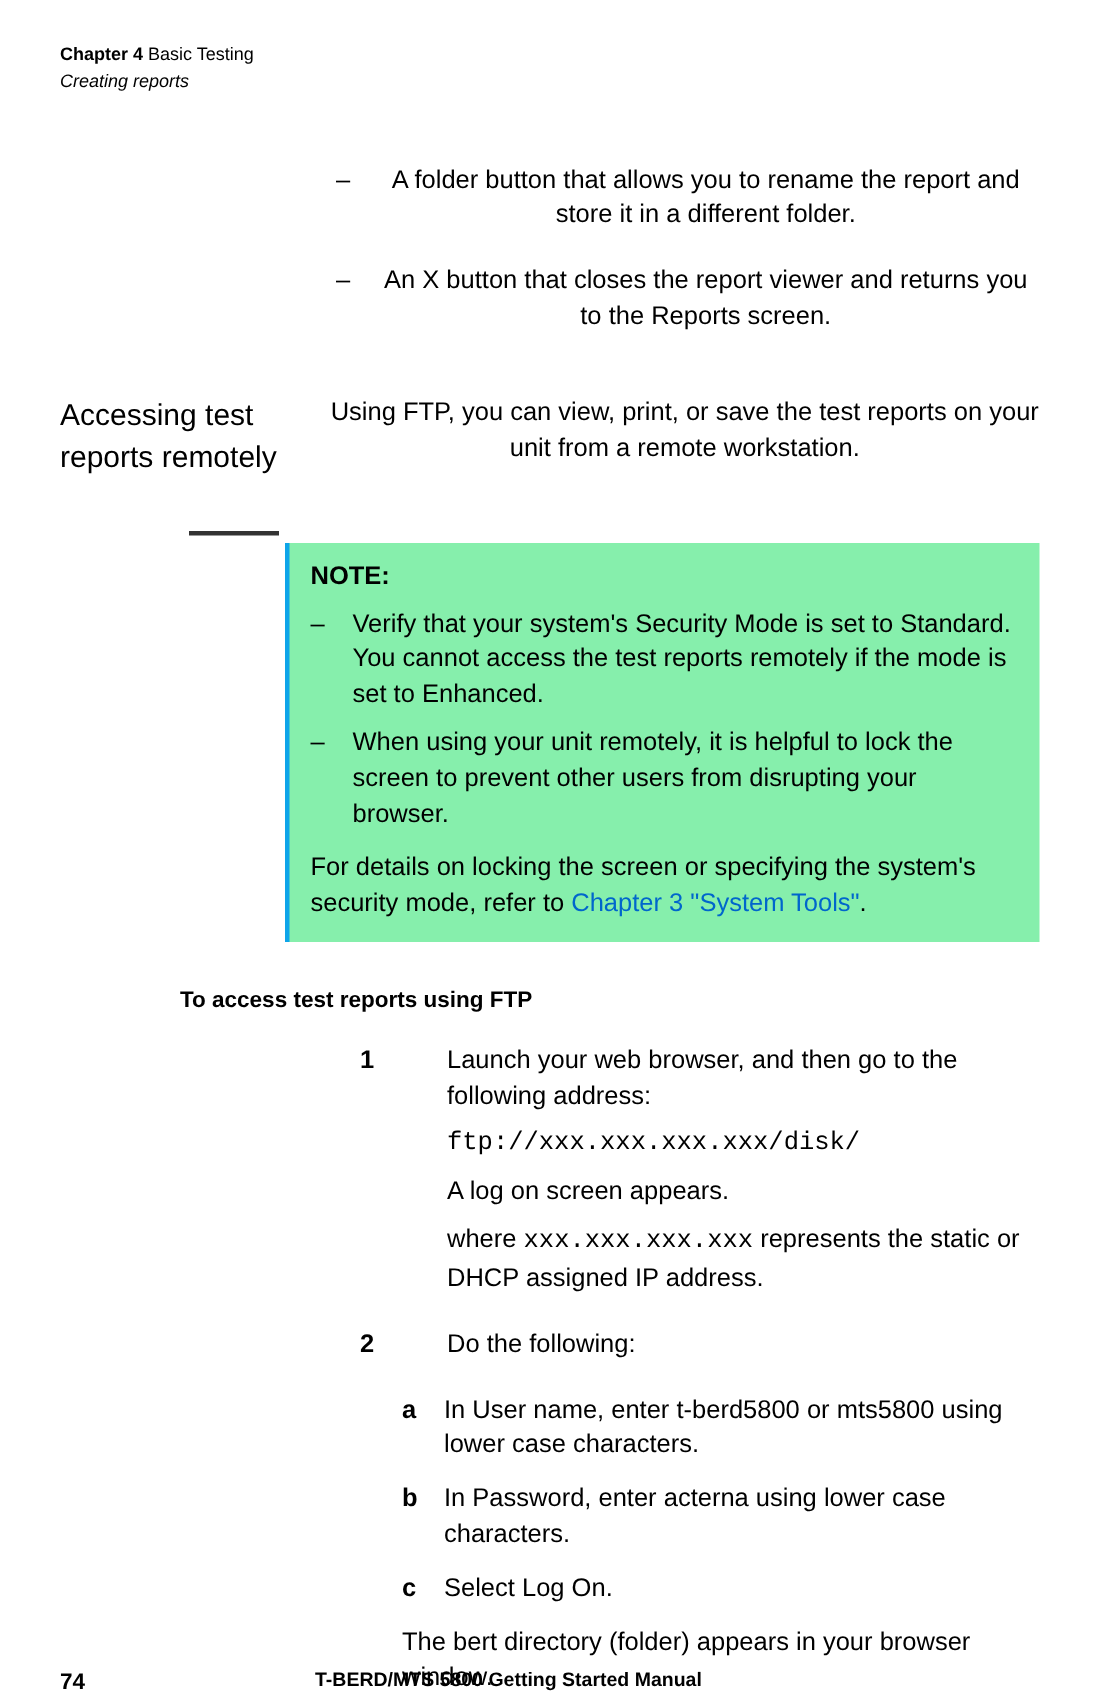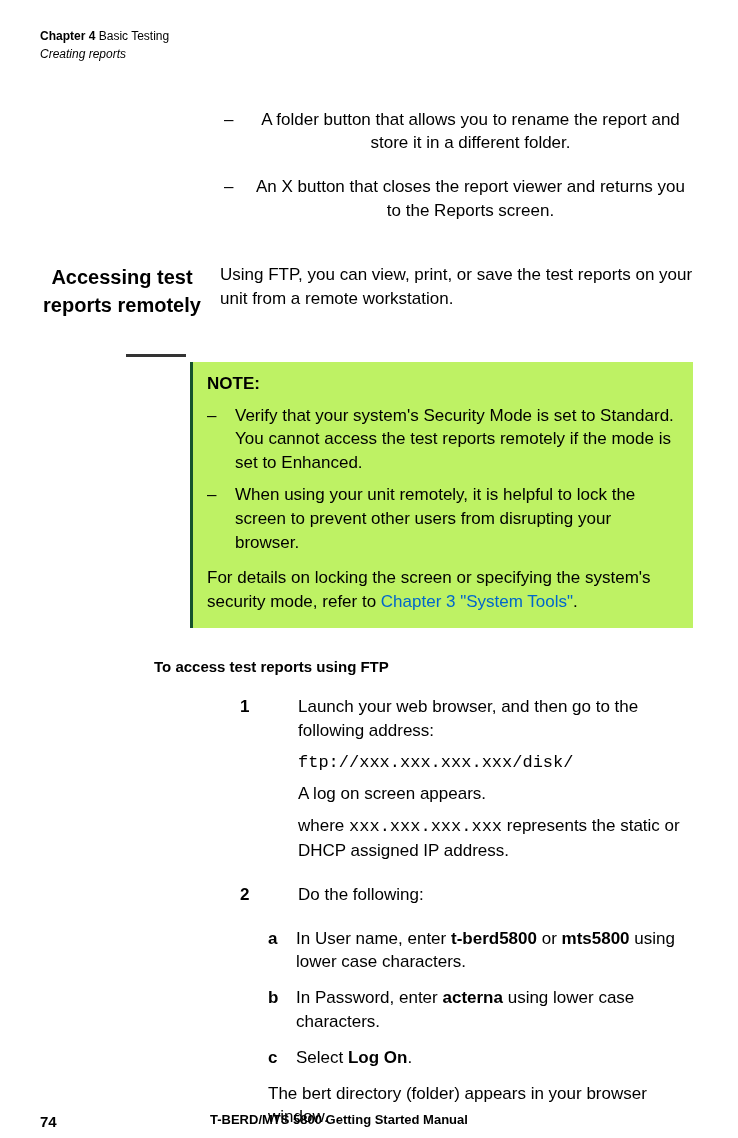--- a/index.html
+++ b/index.html
@@ -50,33 +50,34 @@
       text-align: center;
     }
     .section-row {
       display: flex;
       margin-top: 40px;
       margin-bottom: 30px;
     }
     .section-label {
       width: 180px;
       flex-shrink: 0;
-      text-align: center;
+      text-align: left;
       padding-right: 16px;
       font-size: 20px;
-      font-weight: bold;
+      font-weight: normal;
       font-family: Arial, sans-serif;
     }
     .section-body {
       flex: 1;
       font-size: 17px;
+      text-align: center;
     }
     .note-box {
-      background: #bef264;
-      border-left: 3px solid #14532d;
+      background: #86efac;
+      border-left: 3px solid #0ea5e9;
       padding: 10px 16px 14px 14px;
       margin-left: 150px;
       margin-top: 10px;
       margin-bottom: 28px;
     }
     .note-rule {
       height: 3px;
       background: #333;
       width: 60px;
       margin-left: 86px;
@@ -101,21 +102,21 @@
     .note-para {
       margin-top: 12px;
       font-size: 17px;
     }
     .link {
       color: #0066cc;
     }
     .proc-title {
       font-size: 15px;
       font-weight: bold;
-      margin-left: 114px;
+      margin-left: 80px;
       margin-top: 18px;
       margin-bottom: 18px;
       font-family: Arial, sans-serif;
     }
     .step {
       display: flex;
       margin-left: 200px;
       margin-bottom: 12px;
       font-size: 17px;
     }
@@ -146,21 +147,21 @@
       font-weight: bold;
     }
     .substep-body {
       flex: 1;
     }
     .substep-result {
       margin-left: 228px;
       font-size: 17px;
     }
     .bold {
-      font-weight: bold;
+      font-weight: normal;
     }
     .footer {
       position: absolute;
       bottom: 6px;
       left: 40px;
       right: 45px;
       display: flex;
       font-size: 13px;
     }
     .page-num {

